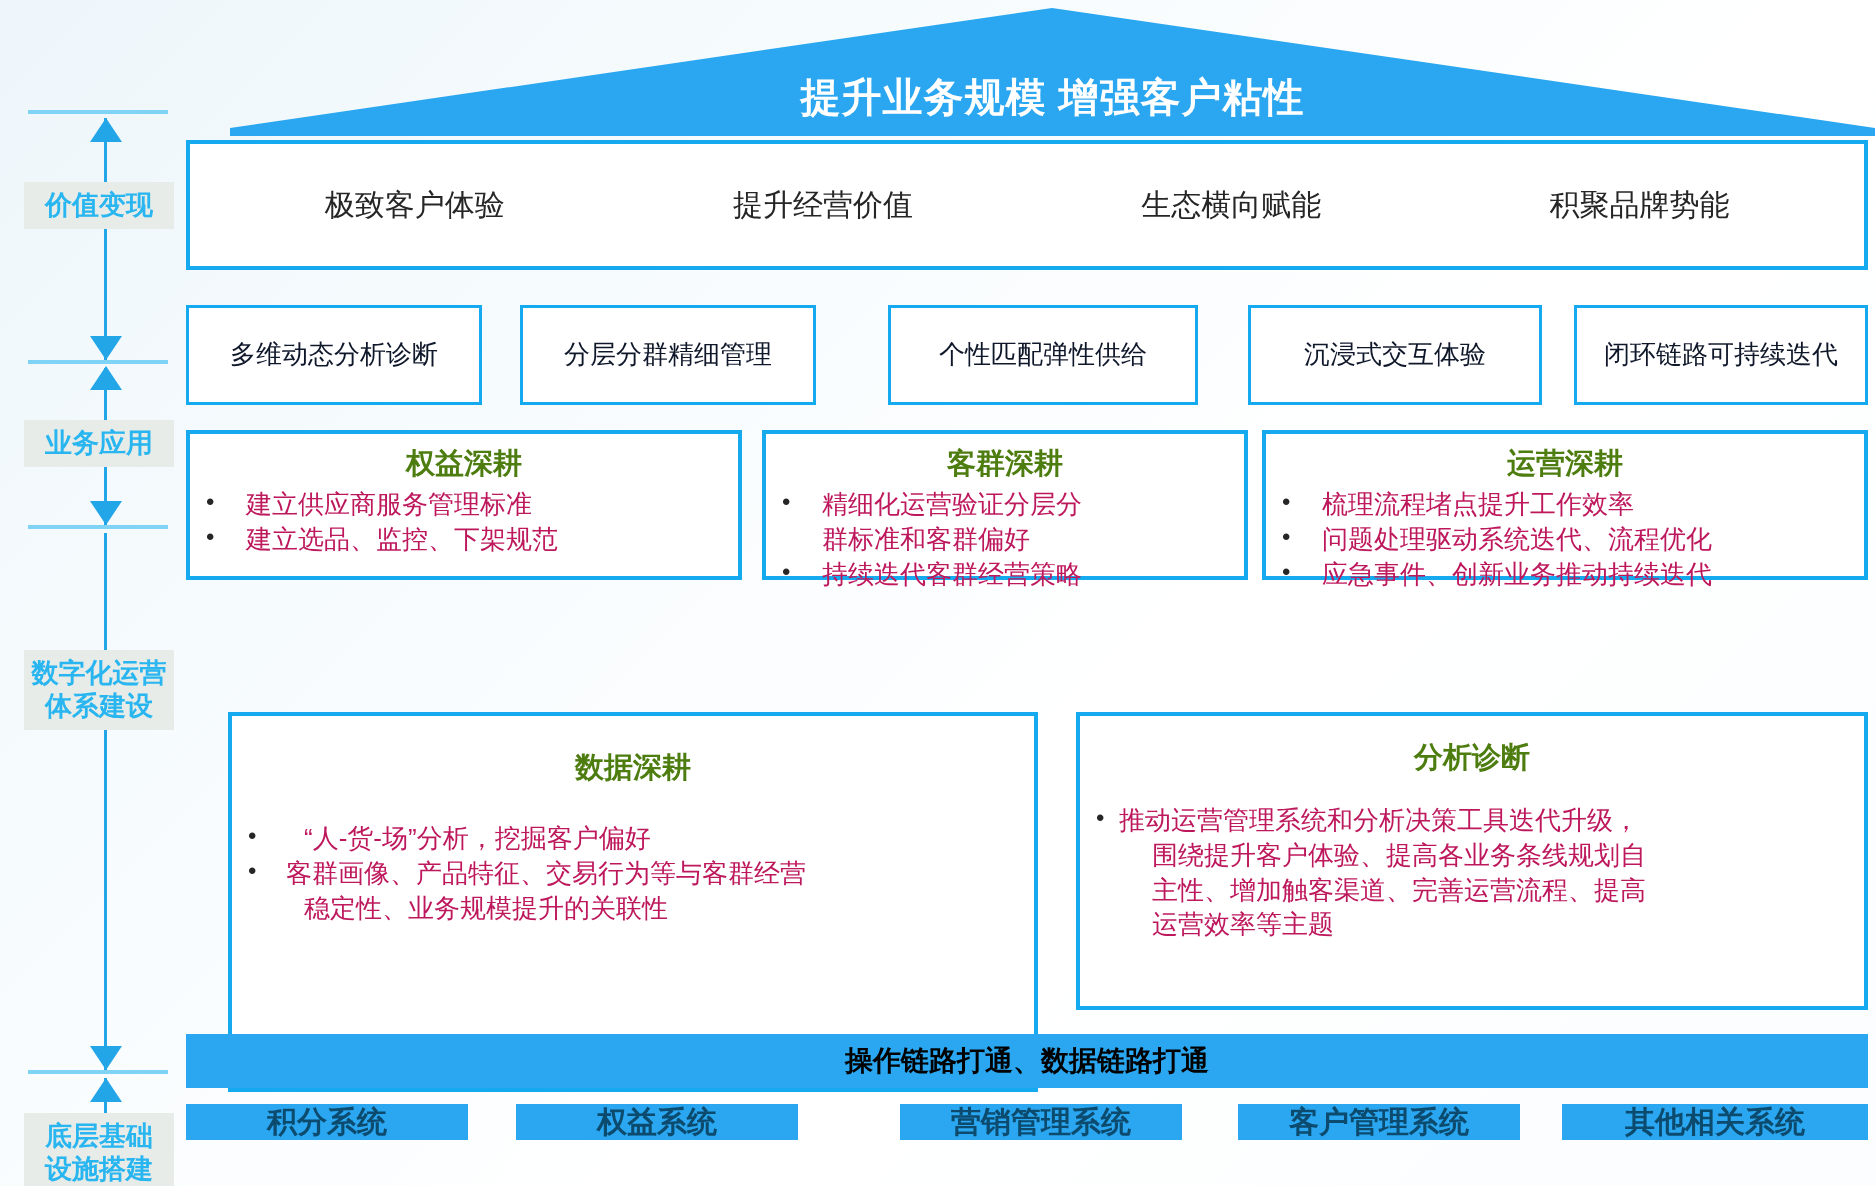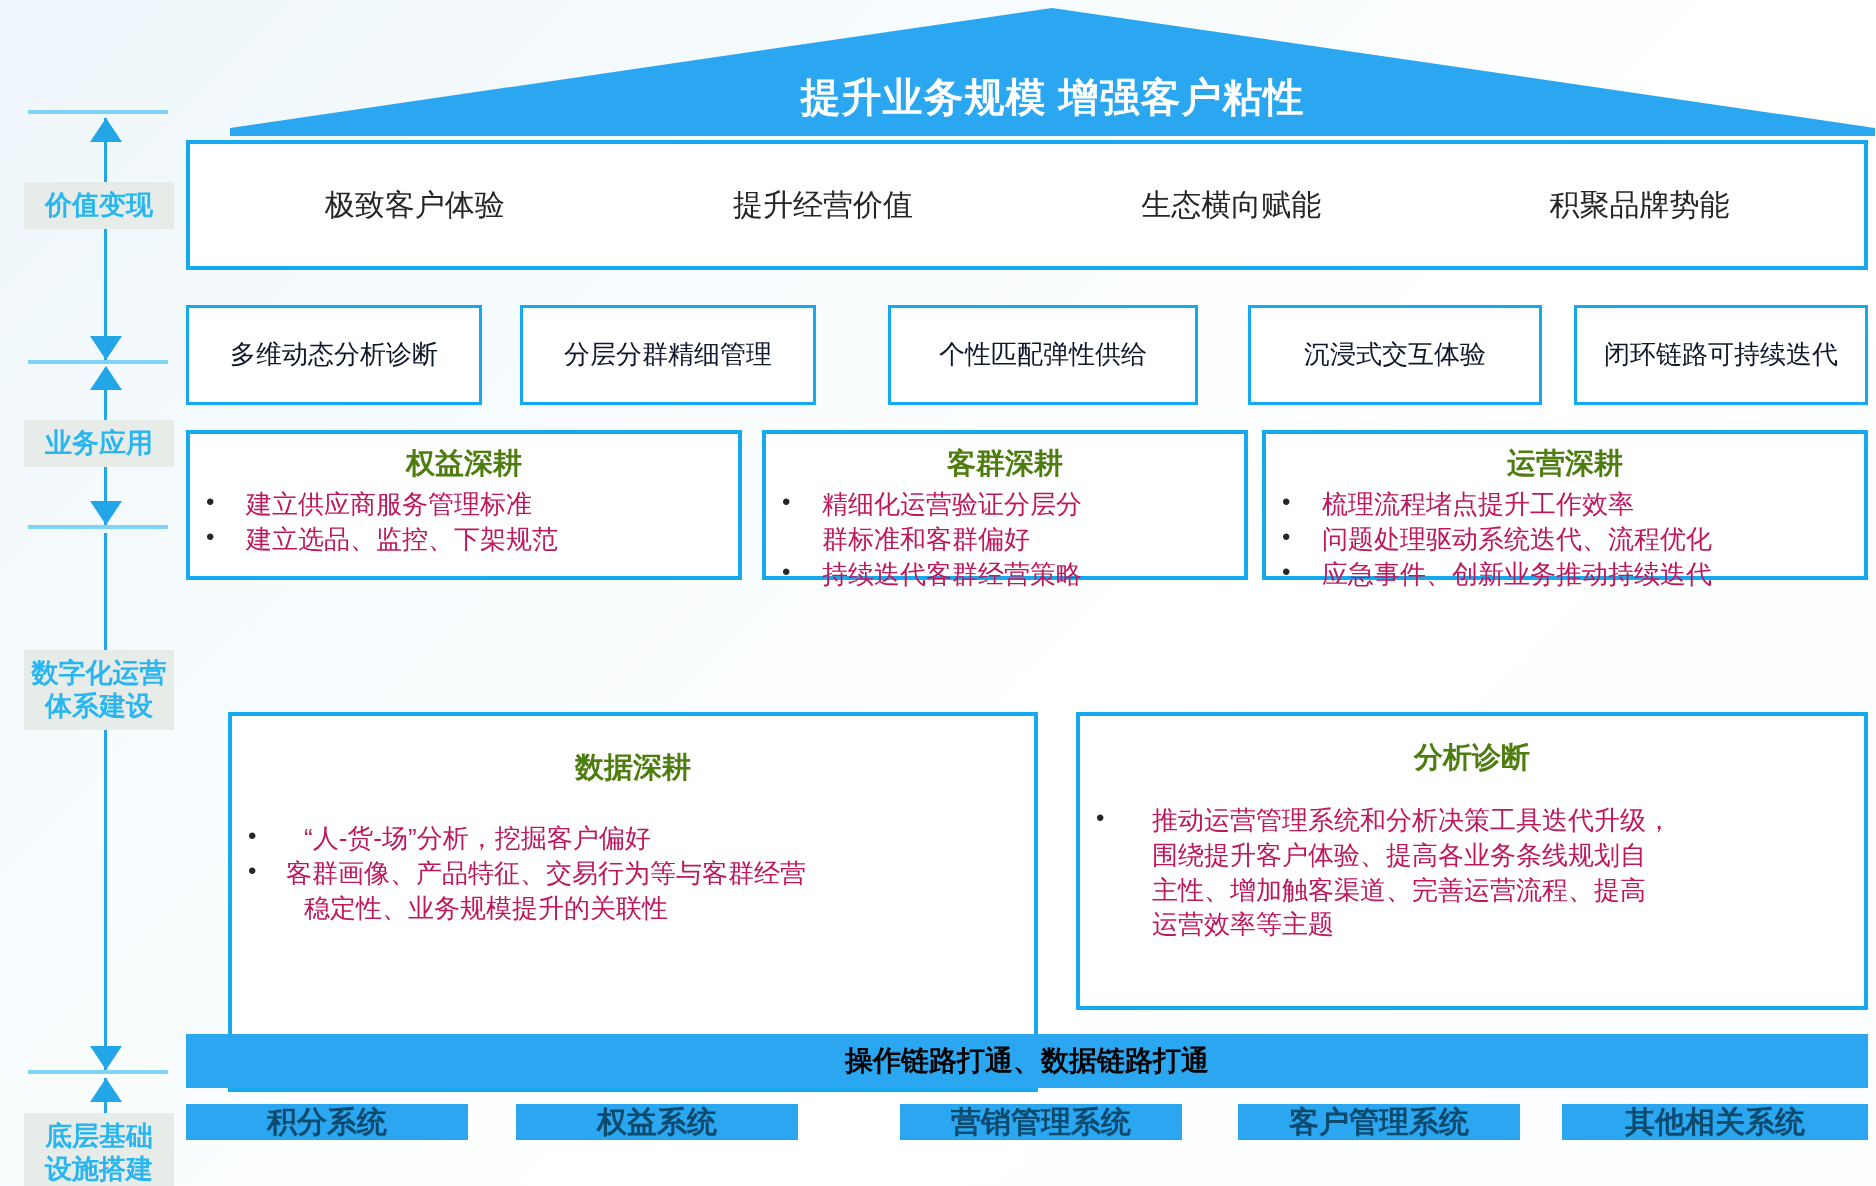--- a/index.html
+++ b/index.html
@@ -195,21 +195,21 @@
     <ul>
       <li style="padding-left:72px;">“人-货-场”分析，挖掘客户偏好</li>
       <li style="padding-left:54px;">客群画像、产品特征、交易行为等与客群经营</li>
       <li class="cont" style="padding-left:72px;">稳定性、业务规模提升的关联性</li>
     </ul>
   </div>
 
   <div class="deep" style="left:1076px;top:712px;width:792px;height:298px;">
     <div class="deep-title" style="margin-top:22px;margin-bottom:26px;">分析诊断</div>
     <ul>
-      <li style="padding-left:72px;">推动运营管理系统和分析决策工具迭代升级，</li>
+      <li style="padding-left:39px;">推动运营管理系统和分析决策工具迭代升级，</li>
       <li class="cont" style="padding-left:72px;">围绕提升客户体验、提高各业务条线规划自</li>
       <li class="cont" style="padding-left:72px;">主性、增加触客渠道、完善运营流程、提高</li>
       <li class="cont" style="padding-left:72px;">运营效率等主题</li>
     </ul>
   </div>
 
   <div id="infra-bar">
     <span>操作链路打通、数据链路打通</span>
   </div>
 

